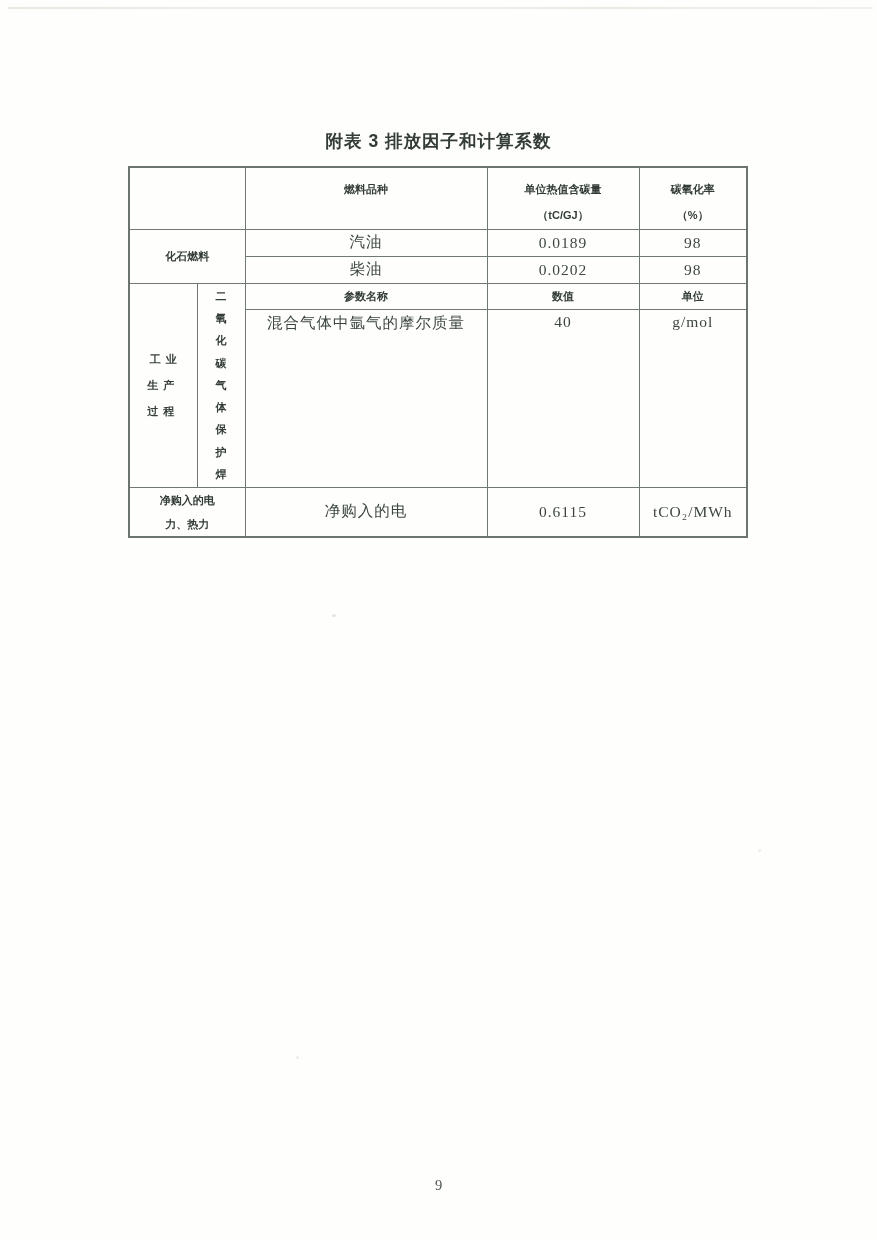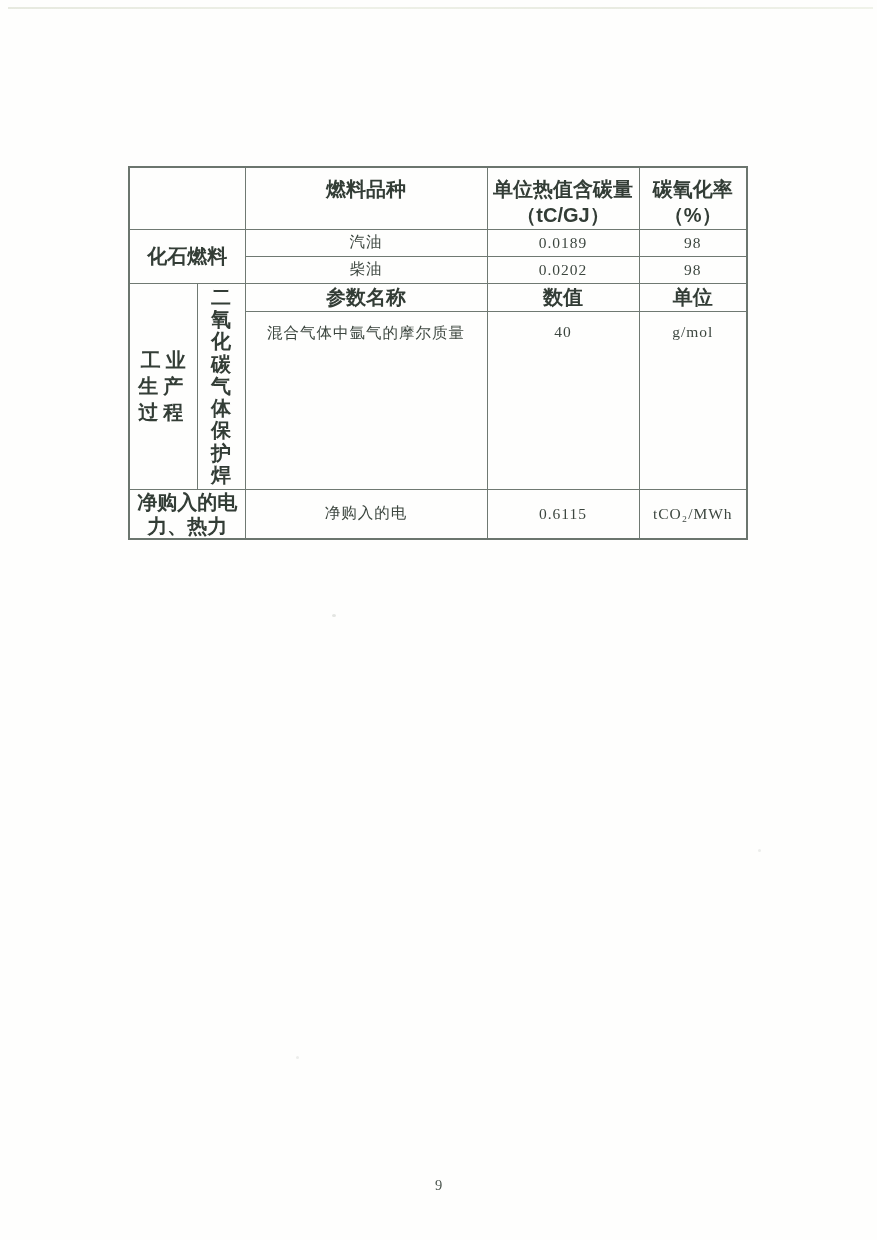--- a/index.html
+++ b/index.html
@@ -52,21 +52,21 @@
 
   tr.r-header    { height: 62px; }
   tr.r-fuel      { height: 27px; }
   tr.r-subheader { height: 26px; }
   tr.r-tall      { height: 178px; }
   tr.r-bottom    { height: 44px; }
 
   td.hd {
     font-family: "Liberation Sans", sans-serif;
     font-weight: bold;
-    font-size: 20px;
+    font-size: 11px;
     color: #333d36;
     text-align: center;
     white-space: pre-line;
   }
   td.val {
     font-family: "Liberation Serif", serif;
     font-size: 15.5px;
     color: #3c463f;
     text-align: center;
     letter-spacing: 1px;
@@ -87,41 +87,42 @@
     line-height: 26px;
     letter-spacing: 5px;
     text-indent: 5px;
   }
   td.vertical {
     line-height: 22.2px;
     padding-top: 2px;
   }
   tr.r-tall td.val {
     vertical-align: top;
-    padding-top: 11px;
+    padding-top: 3px;
   }
   .page-number {
     position: absolute;
     top: 1177px; left: 0; width: 100%;
     text-align: center;
     font-family: "Liberation Serif", serif;
     font-size: 14.5px;
     color: #4a544d;
   }
 </style>
 </head>
 <body>
 
 <div class="page">
 
   <div class="scanline"></div>
   <div class="speck" style="left:332px; top:614px; width:4px; height:3px;"></div>
   <div class="speck" style="left:296px; top:1056px; width:3px; height:3px; opacity:0.3;"></div>
   <div class="speck" style="left:758px; top:849px; width:3px; height:3px; opacity:0.3;"></div>
 
+  <div class="doc-title">附表 3 排放因子和计算系数</div>
 
   <table class="emission">
     <colgroup>
       <col class="cA1">
         <col class="cA2">
         <col class="cB">
         <col class="cC">
         <col class="cD">
     </colgroup>
 

